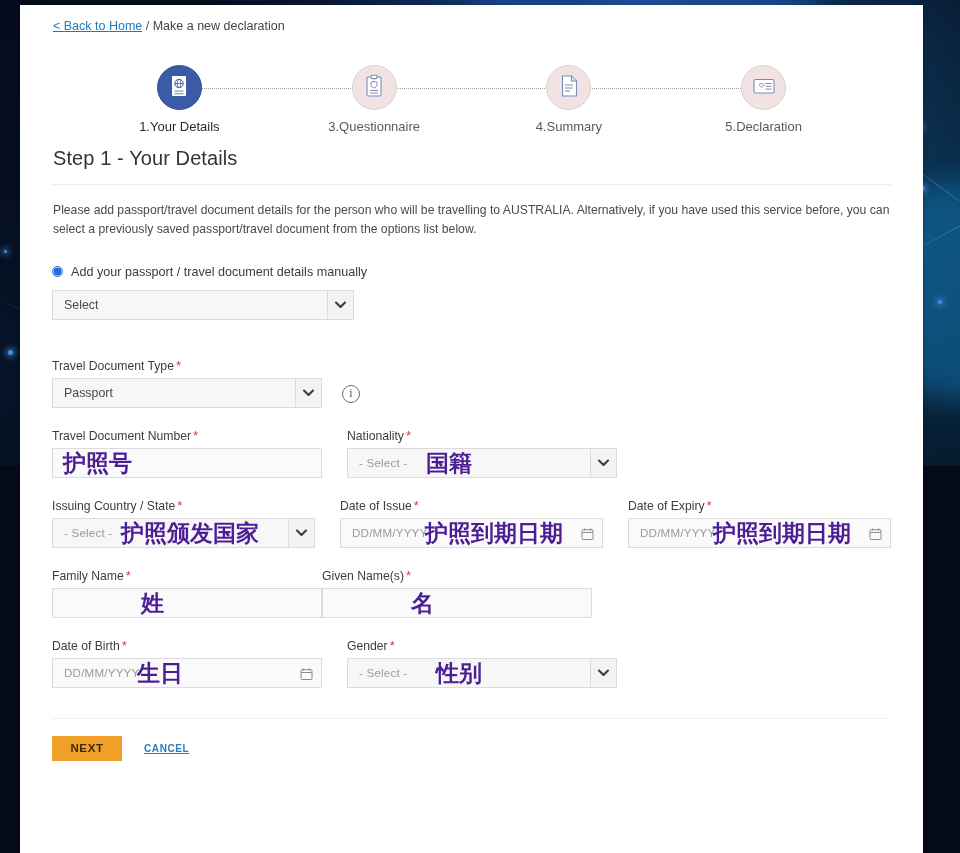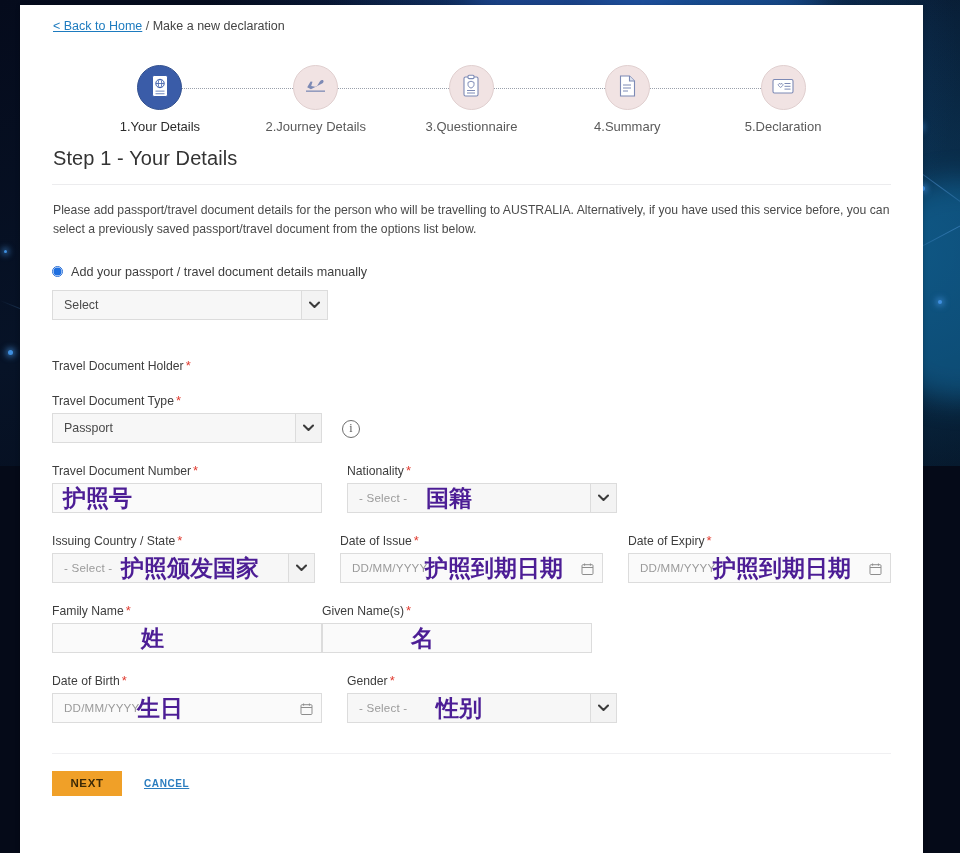--- a/index.html
+++ b/index.html
@@ -222,31 +222,20 @@
               <ellipse cx="10" cy="9.5" rx="1.8" ry="4.2" fill="none" stroke="#3a5ca8" stroke-width=".8"></ellipse>
               <line x1="5.8" y1="9.5" x2="14.2" y2="9.5" stroke="#3a5ca8" stroke-width=".8"></line>
               <rect x="5.5" y="16.5" width="9" height="1.3" fill="#8fa3ce"></rect>
               <rect x="5.5" y="19" width="9" height="1.3" fill="#8fa3ce"></rect>
             </svg>
           </span>
         </div>
         <div class="label">1.Your Details</div>
       </div>
 
-      <div class="step inactive">
-        <div class="bubble">
-          <span>
-            <svg width="24" height="20" viewBox="0 0 24 20">
-              <path d="M2 14.5 h19 v1.3 H2 z" fill="#7d8ab5"></path>
-              <path d="M3.2 11.3 L6.6 5.4 l1.9 .4 -1.3 4.1 5.2 1 3.6 -5.6 c.9 -1.3 2.6 -1.6 3.3 -.8 .7 .8 .1 2.3 -1.2 3.1 L6.9 13.3 z" fill="#7d8ab5"></path>
-            </svg>
-          </span>
-        </div>
-        <div class="label">2.Journey Details</div>
-      </div>
 
       <div class="step inactive">
         <div class="bubble">
           <span>
             <svg width="20" height="24" viewBox="0 0 20 24">
               <rect x="3" y="3" width="14" height="19" rx="1.5" fill="#fff" stroke="#7d8ab5" stroke-width="1.1"></rect>
               <rect x="7" y="1.2" width="6" height="3.4" rx="1" fill="#fff" stroke="#7d8ab5" stroke-width="1.1"></rect>
               <path d="M10 7.2 l3 1.2 v2.3 c0 1.6 -1.3 2.8 -3 3.4 -1.7 -.6 -3 -1.8 -3 -3.4 V8.4 z" fill="none" stroke="#7d8ab5" stroke-width="1"></path>
               <line x1="6" y1="16.5" x2="14" y2="16.5" stroke="#7d8ab5" stroke-width="1"></line>
               <line x1="6" y1="19" x2="14" y2="19" stroke="#7d8ab5" stroke-width="1"></line>
@@ -292,36 +281,33 @@
   <div class="page-title">Step 1 - Your Details</div>
   <div class="divider"></div>
   <div class="intro">Please add passport/travel document details for the person who will be travelling to AUSTRALIA. Alternatively, if you have used this service before, you can select a previously saved passport/travel document from the options list below.</div>
 
   <div class="radio-block">
     <div class="radio-row">
       <span class="radio checked"></span>
       <span class="radio-label">Add your passport / travel document details manually</span>
     </div>
 
-    <div style="width:276px;margin-top:11px;">
+    <div style="width:302px;margin-top:11px;">
       <div class="control">
         <span class="sel-val">Select</span>
         <span class="caret">
           <svg width="11" height="8" viewBox="0 0 11 8">
                 <path d="M1 1.6 L5.5 6 L10 1.6" fill="none" stroke="#3b3b3b" stroke-width="2.1" stroke-linecap="round" stroke-linejoin="round"></path>
               </svg>
         </span>
       </div>
     </div>
   </div>
 
   <div style="margin-top:38px;">
-    <div class="field-label">
-      <span>Travel Document Holder</span><span class="req">*</span>
-    </div>
   </div>
 
   <div class="row">
     <div class="col w270">
       <div class="field-label">
         <span>Travel Document Type</span><span class="req">*</span>
       </div>
       <div class="control">
         <span class="sel-val">Passport</span>
         <span class="caret">

